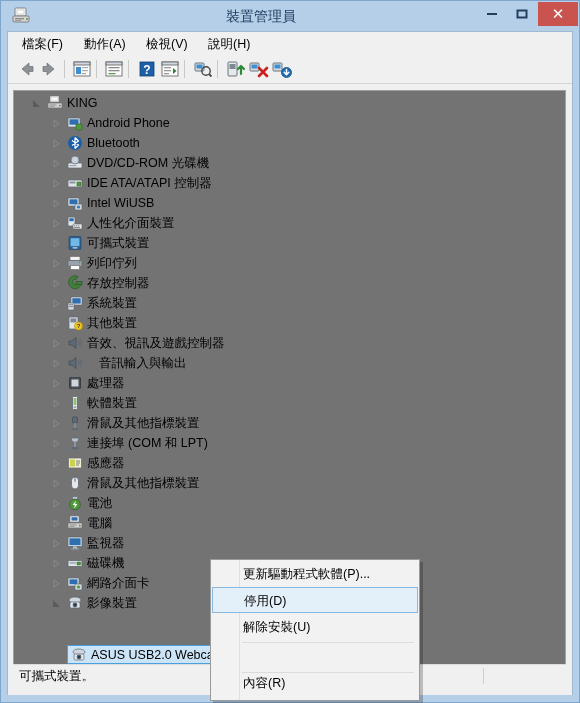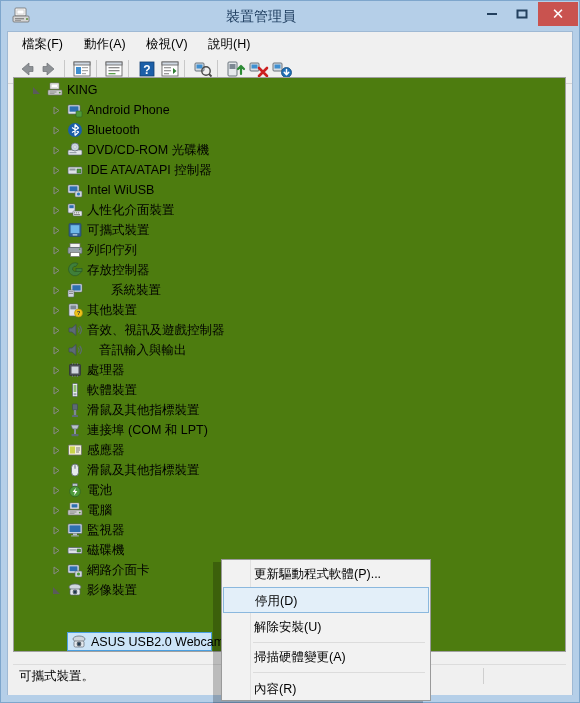--- a/index.html
+++ b/index.html
@@ -131,23 +131,23 @@
   .tb-sep {
     position: absolute;
     top: 5px;
     width: 1px; height: 18px;
     background: #c8c8c8;
   }
 
   
   #treepanel {
     position: absolute;
-    left: 5px; top: 45px;
+    left: 5px; top: 58px;
     width: 553px; height: 575px;
-    background: #4d7c0f;
+    background: #737373;
     border: 1px solid #a0a0a0;
     box-sizing: border-box;
     overflow: hidden;
   }
   .tree-row {
     position: absolute;
     left: 0;
     height: 20px;
     line-height: 20px;
     white-space: nowrap;
@@ -209,21 +209,20 @@
     width: 210px; height: 142px;
     background: rgba(0,0,0,0.22);
   }
   #ctxmenu {
     position: absolute;
     left: 209px; top: 558px;
     width: 210px; height: 142px;
     background: #f2f2f2;
     border: 1px solid #9a9a9a;
     box-sizing: border-box;
-    margin-left: 11px;
   }
   #ctxgutter {
     position: absolute;
     left: 0; top: 0;
     width: 28px; height: 140px;
     background: #f2f2f2;
     border-right: 1px solid #e0e0e0;
   }
   .ctx-item {
     position: absolute;
@@ -492,21 +491,21 @@
             <svg class="tw-arrow" viewBox="0 0 9 9" style="left: 38px;">
               <path d="M2 1 L7 4.5 L2 8 Z" fill="none" stroke="#8a8a8a" stroke-width="1"></path>
             </svg>
             <svg class="tw-icon" viewBox="0 0 16 16" style="left: 53px;">
               <rect x="4" y="2" width="11" height="8" rx="0.8" fill="#e8ecf0" stroke="#5c6670" stroke-width="0.7"></rect>
               <rect x="5.3" y="3.2" width="8.4" height="5.4" fill="#2f6fb0"></rect>
               <rect x="1" y="8" width="6" height="7" rx="0.8" fill="#cfd6dd" stroke="#5c6670" stroke-width="0.6"></rect>
               <rect x="2" y="9.2" width="4" height="1" fill="#8a8a8a"></rect>
               <rect x="2" y="11" width="4" height="1" fill="#8a8a8a"></rect>
             </svg>
-            <div class="tw-label" style="left: 73px; margin-left: 24px;">系統裝置</div>
+            <div class="tw-label" style="left: 73px;">系統裝置</div>
           </div>
           <div class="tree-row" style="top: 222px; left: 0px;">
             <svg class="tw-arrow" viewBox="0 0 9 9" style="left: 38px;">
               <path d="M2 1 L7 4.5 L2 8 Z" fill="none" stroke="#8a8a8a" stroke-width="1"></path>
             </svg>
             <svg class="tw-icon" viewBox="0 0 16 16" style="left: 53px;">
               <rect x="2" y="2" width="9" height="12" rx="1" fill="#dfe4ea" stroke="#5c6670" stroke-width="0.7"></rect>
               <rect x="3.4" y="3.4" width="6" height="4" fill="#7d8893"></rect>
               <circle cx="11.5" cy="11" r="4" fill="#f0c419" stroke="#b08f10" stroke-width="0.6"></circle>
               <text x="11.5" y="13.4" font-family="Liberation Sans, sans-serif" font-size="6" font-weight="bold" fill="#3b3b3b" text-anchor="middle">?</text>
@@ -715,24 +714,21 @@
     <div class="ctx-item highlight" style="top:27px;">
       <span class="ctx-label">停用(D)</span>
     </div>
 
     <div class="ctx-item" style="top:54px;">
       <span class="ctx-label">解除安裝(U)</span>
     </div>
 
     <div class="ctx-sep" style="top:82px;"></div>
 
-    <div class="ctx-item" style="top:84px;">
-      <span class="ctx-label">掃描硬體變更(A)</span>
-    </div>
 
     <div class="ctx-sep" style="top:112px;"></div>
 
-    <div class="ctx-item" style="top:116px;border-radius:12px;">
+    <div class="ctx-item" style="top:110px;border-radius:12px;">
       <span class="ctx-label">內容(R)</span>
     </div>
   </div>
 
 </div>
 
 </body></html>

